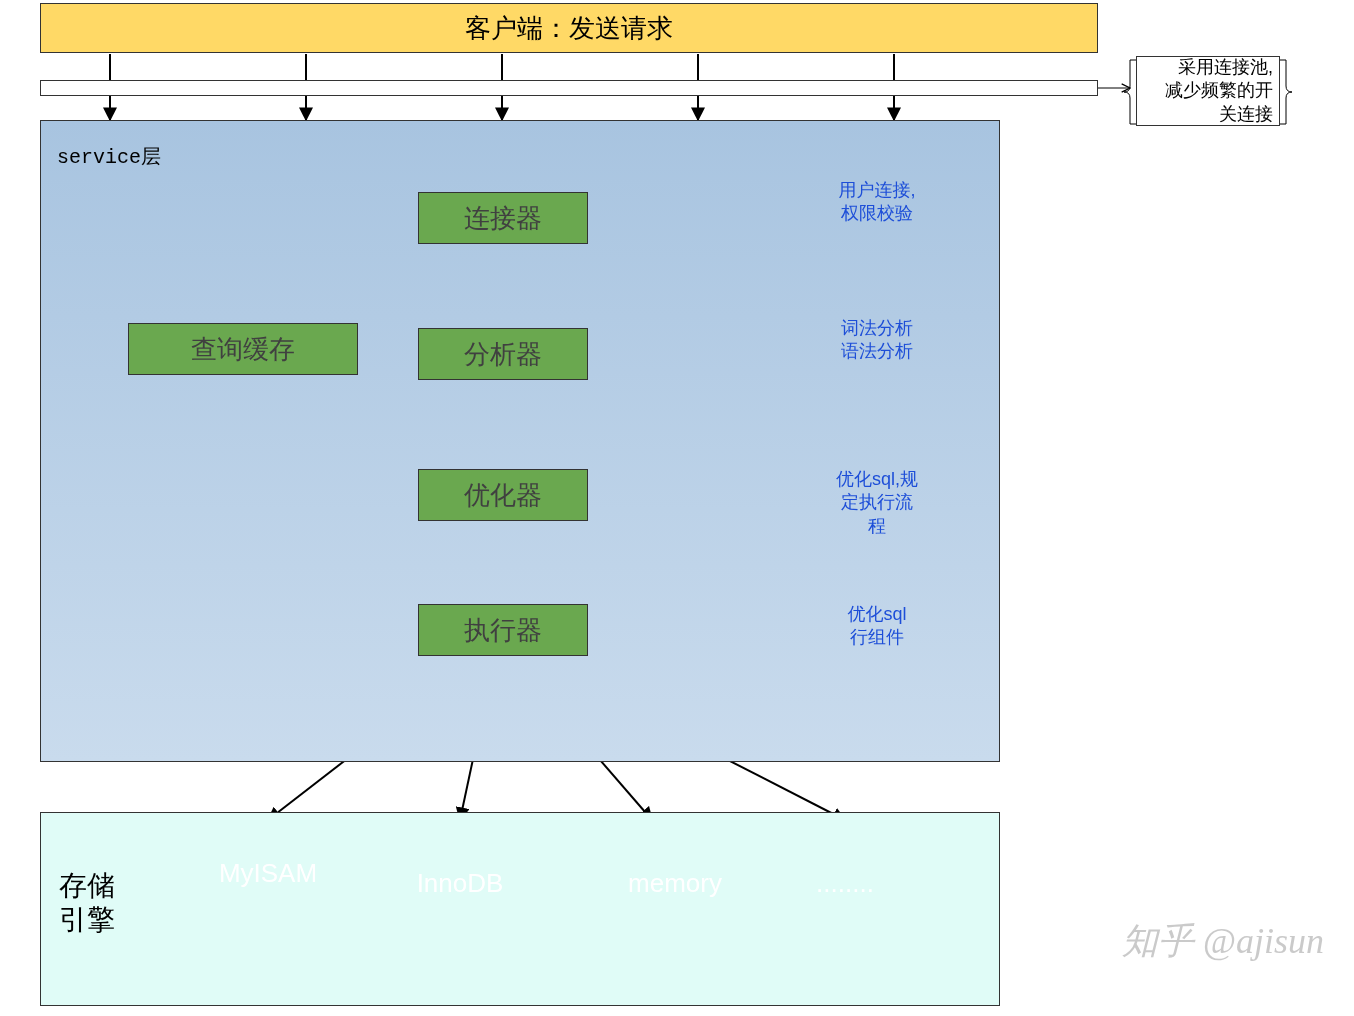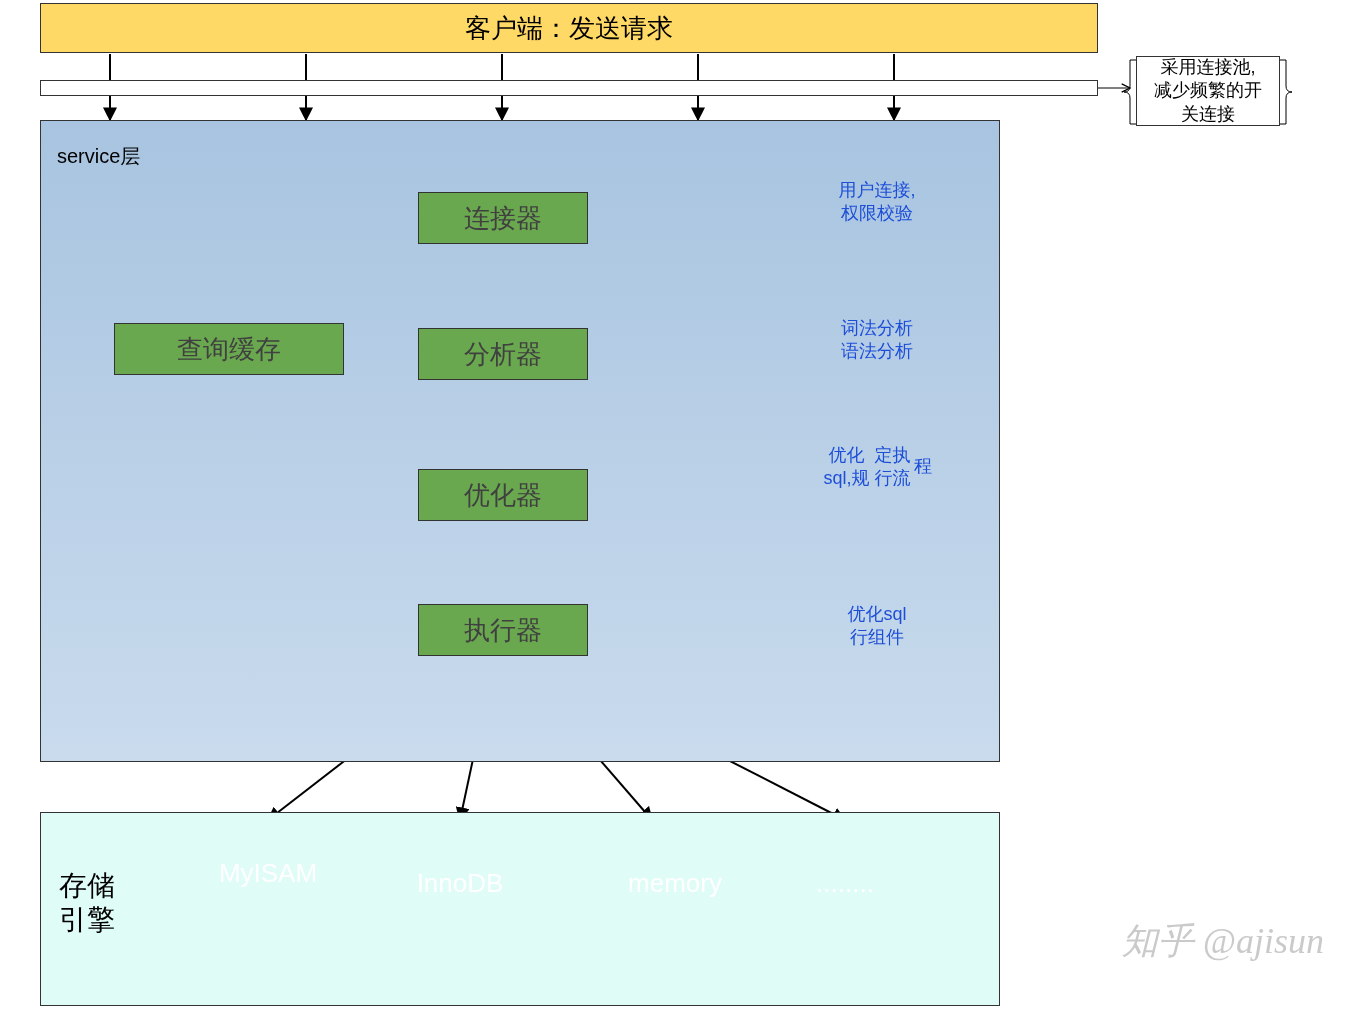--- a/index.html
+++ b/index.html
@@ -1,22 +1,22 @@
 <!DOCTYPE html>
 <html><head>
 <meta charset="utf-8">
 <style>
   html, body { margin: 0; padding: 0; }
   body { width: 1354px; height: 1016px; position: relative; font-family: "Microsoft YaHei", "PingFang SC", sans-serif; background: #fff; }
   svg { position: absolute; top: 0; left: 0; }
   .box { position: absolute; display: flex; align-items: center; justify-content: center; text-align: center; box-sizing: border-box; }
   .client-box { background: #ffd966; border: 1px solid #333; font-size: 26px; }
-  .right-callout { background: #fff; border: 1px solid #333; font-size: 18px; line-height: 1.3; padding: 8px 6px; }
+  .right-callout { background: #fff; border: 1px solid #333; font-size: 18px; line-height: 1.3; padding: 8px 6px; align-items: flex-end; }
   .conn-bar { background: #fff; border: 1px solid #333; }
-  .service-layer { background: linear-gradient(to bottom, #a8c4e0, #c9dbed); border: 1px solid #333; }
+  .service-layer { background: linear-gradient(to bottom, #a8c4e0, #c9dbed); border: 1px solid #333; font-family: Liberation Mono, monospace; }
   .service-label { position: absolute; font-size: 20px; }
   .green-box { background: #6aa84f; border: 1px solid #333; color: #404040; font-size: 26px; }
   .cloud-text { color: #1d4ed8; font-size: 18px; line-height: 1.3; }
   .storage-layer { background: #e0fcf7; border: 1px solid #333; }
   .storage-label { position: absolute; font-size: 28px; line-height: 1.2; }
   .db-label { position: absolute; color: #fff; font-size: 26px; text-align: center; width: 140px; }
   .watermark { position: absolute; font-size: 36px; color: rgba(150,150,150,0.5); font-style: italic; font-family: Georgia, serif; margin-top: 40px; }
 </style>
 </head>
 <body>
@@ -119,42 +119,42 @@
 
 <div class="box conn-bar" style="left:40px; top:80px; width:1058px; height:16px;"></div>
 
 <div class="service-layer" style="position:absolute; left:40px; top:120px; width:958px; height:640px;">
   <span class="service-label" style="left:16px; top:22px;">service层</span>
 </div>
 
 <div class="box green-box" style="left:418px; top:192px; width:170px; height:52px;">
   <span>连接器</span>
 </div>
-<div class="box green-box" style="left:114px; top:323px; width:230px; height:52px;font-family:Liberation Mono, monospace;">
+<div class="box green-box" style="left:128px; top:323px; width:230px; height:52px;font-family:Liberation Mono, monospace;">
   <span>查询缓存</span>
 </div>
 <div class="box green-box" style="left:418px; top:328px; width:170px; height:52px;">
   <span>分析器</span>
 </div>
 <div class="box green-box" style="left:418px; top:469px; width:170px; height:52px;">
   <span>优化器</span>
 </div>
 <div class="box green-box" style="left:418px; top:604px; width:170px; height:52px;">
   <span>执行器</span>
 </div>
 
 <div class="box cloud-text" style="left:822px; top:172px; width:110px; height:60px; flex-direction:column;">
   <span>用户连接,</span>
   <span>权限校验</span>
 </div>
 <div class="box cloud-text" style="left:822px; top:310px; width:110px; height:60px; flex-direction:column;">
   <span>词法分析</span>
   <span>语法分析</span>
 </div>
-<div class="box cloud-text" style="left:822px; top:430px; width:110px; height:74px; flex-direction:row;">
+<div class="box cloud-text" style="left:822px; top:464px; width:110px; height:74px; flex-direction:column;justify-content:flex-end;">
   <span>优化sql,规</span>
   <span>定执行流</span>
   <span>程</span>
 </div>
 <div class="box cloud-text" style="left:822px; top:596px; width:110px; height:60px; flex-direction:column;">
   <span>优化sql</span>
   <span>行组件</span>
 </div>
 
 <div class="storage-layer" style="position:absolute; left:40px; top:812px; width:958px; height:192px;">

